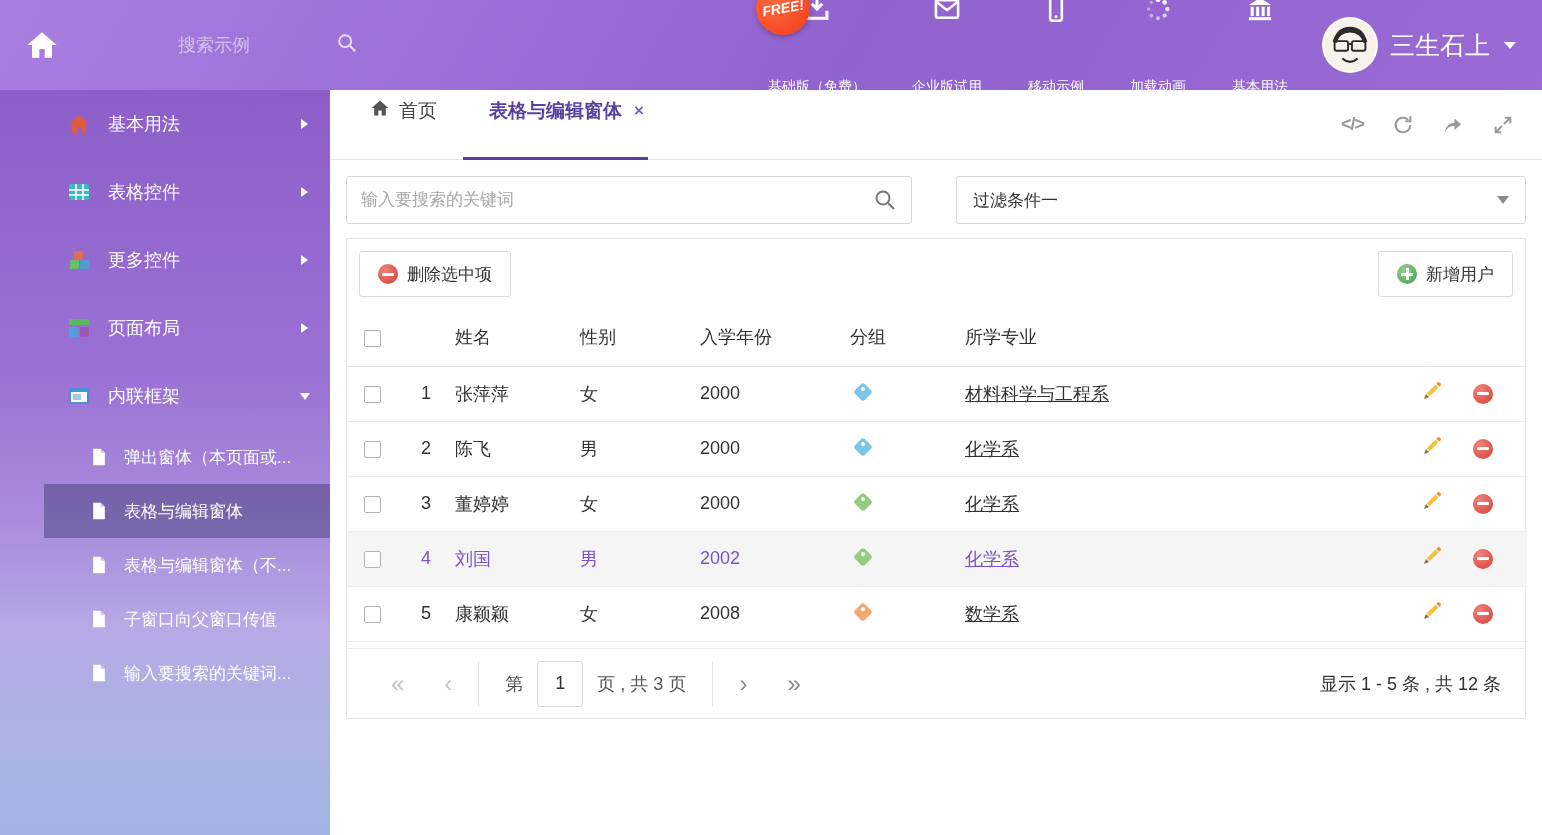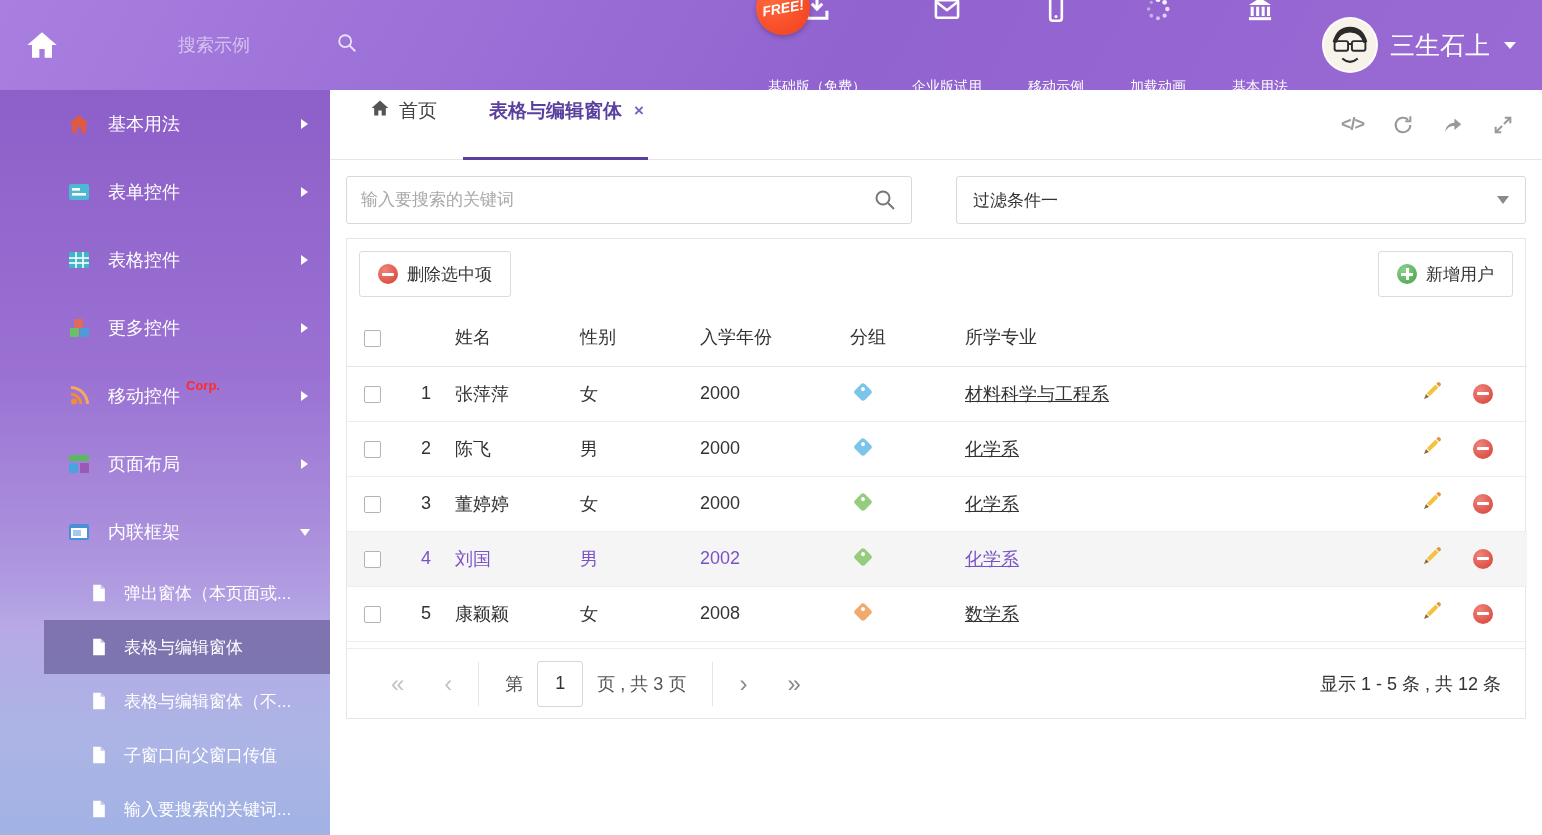--- a/index.html
+++ b/index.html
@@ -200,62 +200,39 @@
         <svg width="24" height="24" viewBox="0 0 24 24">
           <path d="M12 3 L22 12 H19 V21 H14 V15 H10 V21 H5 V12 H2 Z" fill="#e05a41"></path>
         </svg>
       </span>
     <span>基本用法</span>
     <span class="chev-right"></span>
   </div>
   <div class="side-item">
     <span class="sicon">
         <svg width="24" height="24" viewBox="0 0 24 24">
-          <rect x="2" y="4" width="20" height="16" rx="2" fill="#4db8d6"></rect>
-          <rect x="5" y="8" width="8" height="2.6" fill="#fff"></rect>
-          <rect x="5" y="13" width="14" height="2.6" fill="#fff"></rect>
-        </svg>
-      </span>
-    <span>表单控件</span>
-    <span class="chev-right"></span>
-  </div>
-  <div class="side-item">
-    <span class="sicon">
-        <svg width="24" height="24" viewBox="0 0 24 24">
           <rect x="2" y="4" width="20" height="16" rx="1.5" fill="#3fb5c9"></rect>
           <line x1="2" y1="10" x2="22" y2="10" stroke="#fff" stroke-width="1.6"></line>
           <line x1="2" y1="15" x2="22" y2="15" stroke="#fff" stroke-width="1.6"></line>
           <line x1="9" y1="4" x2="9" y2="20" stroke="#fff" stroke-width="1.6"></line>
           <line x1="16" y1="4" x2="16" y2="20" stroke="#fff" stroke-width="1.6"></line>
         </svg>
       </span>
     <span>表格控件</span>
     <span class="chev-right"></span>
   </div>
   <div class="side-item">
     <span class="sicon">
         <svg width="24" height="24" viewBox="0 0 24 24">
           <rect x="7" y="3" width="9" height="9" rx="1" fill="#e26a5a"></rect>
           <rect x="3" y="12" width="9" height="9" rx="1" fill="#6abf69"></rect>
           <rect x="13" y="12" width="9" height="9" rx="1" fill="#4f9bd8"></rect>
         </svg>
       </span>
     <span>更多控件</span>
-    <span class="chev-right"></span>
-  </div>
-  <div class="side-item">
-    <span class="sicon">
-        <svg width="24" height="24" viewBox="0 0 24 24">
-          <circle cx="7" cy="17.5" r="3" fill="#f08c3a"></circle>
-          <path d="M4 10 a11 11 0 0 1 10 10" stroke="#f08c3a" stroke-width="3" fill="none"></path>
-          <path d="M4 3.5 a17 17 0 0 1 16.5 16.5" stroke="#f4a95c" stroke-width="3" fill="none"></path>
-        </svg>
-      </span>
-    <span>移动控件</span>
-    <span class="corp-badge">Corp.</span>
     <span class="chev-right"></span>
   </div>
   <div class="side-item">
     <span class="sicon">
         <svg width="24" height="24" viewBox="0 0 24 24">
           <rect x="2" y="3" width="20" height="6" rx="1" fill="#5cb85c"></rect>
           <rect x="2" y="11" width="9" height="10" rx="1" fill="#4aa3df"></rect>
           <rect x="13" y="11" width="9" height="10" rx="1" fill="#9b59b6"></rect>
         </svg>
       </span>

